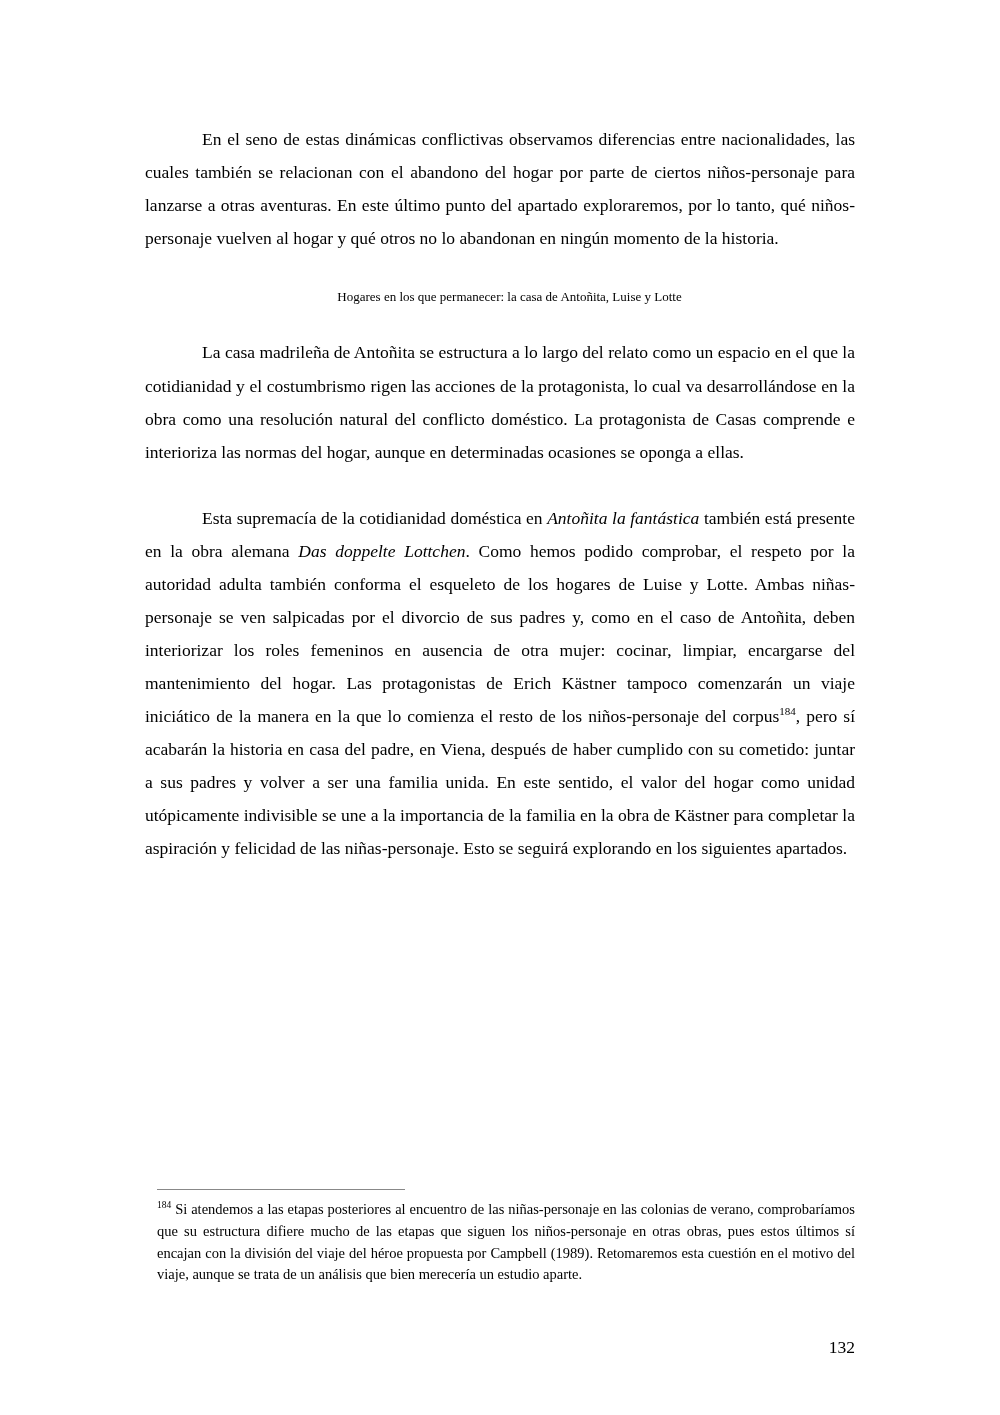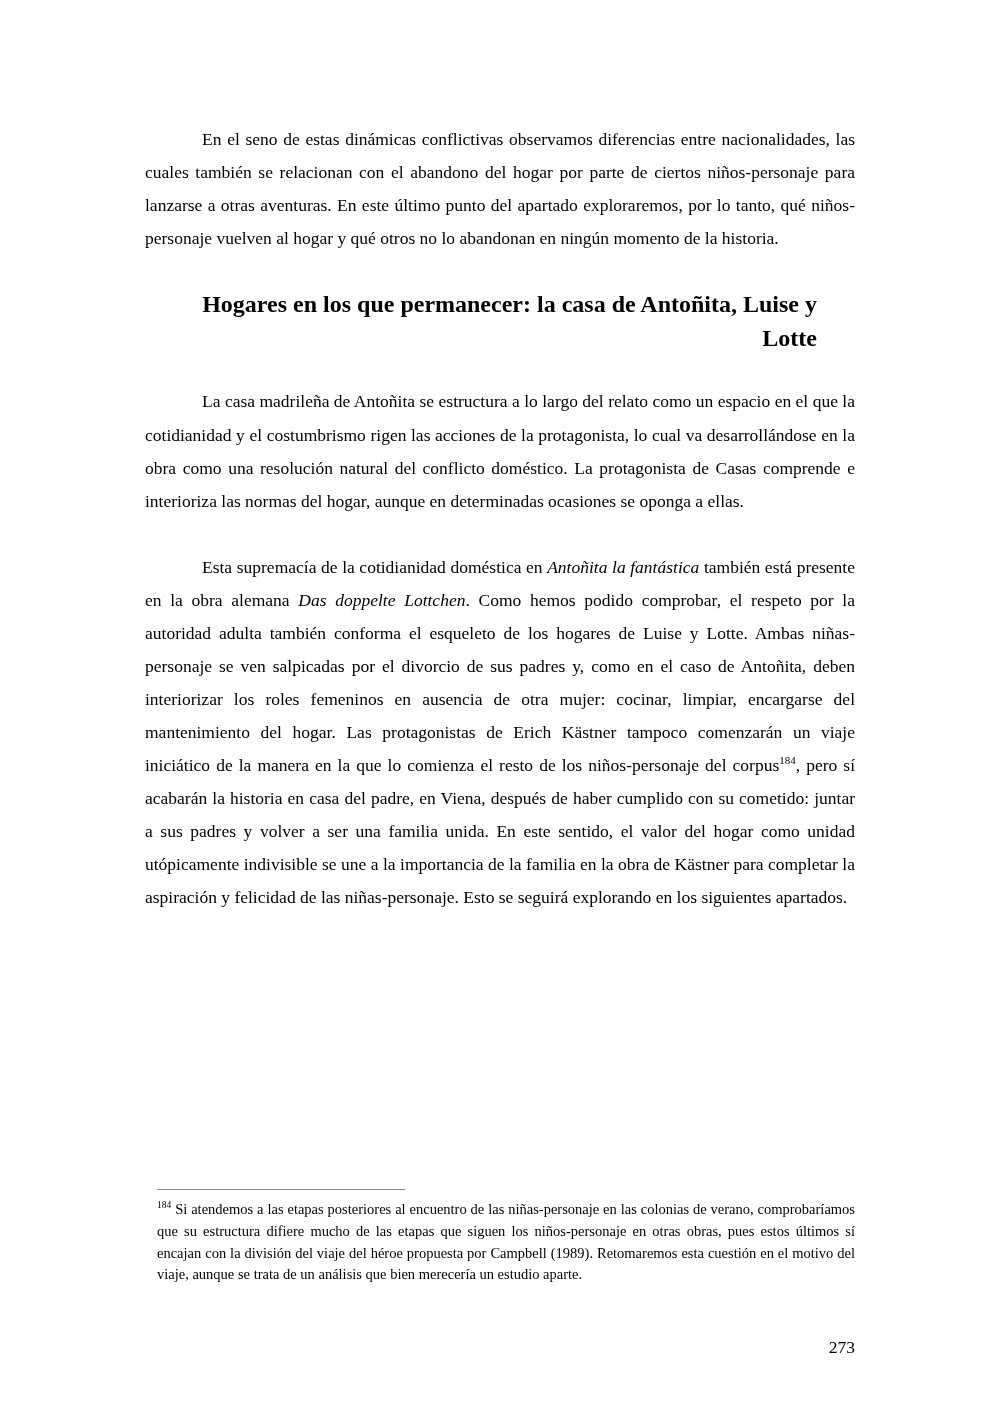--- a/index.html
+++ b/index.html
@@ -19,26 +19,26 @@
     overflow: hidden;
   }
   .body-text p {
     font-size: 17.5px;
     line-height: 1.89;
     text-align: justify;
     text-indent: 57px;
     margin-bottom: 33px;
   }
   h2.section-heading {
-    font-size: 24px;
-    font-weight: bold;
+    font-size: 13px;
+    font-weight: normal;
     line-height: 1.4;
     margin: 22px 0 30px 57px;
     max-width: 615px;
-    text-align: right;
+    text-align: center;
   }
   sup.fn-ref {
     font-size: 11px;
     line-height: 0;
     vertical-align: super;
   }
   .footnote-area {
     position: absolute;
     left: 157px;
     right: 145px;
@@ -81,15 +81,15 @@
 
     <p><span>Esta supremacía de la cotidianidad doméstica en </span><i>Antoñita la fantástica</i><span> también está presente en la obra alemana </span><i>Das doppelte Lottchen</i><span>. Como hemos podido comprobar, el respeto por la autoridad adulta también conforma el esqueleto de los hogares de Luise y Lotte. Ambas niñas-personaje se ven salpicadas por el divorcio de sus padres y, como en el caso de Antoñita, deben interiorizar los roles femeninos en ausencia de otra mujer: cocinar, limpiar, encargarse del mantenimiento del hogar. Las protagonistas de Erich Kästner tampoco comenzarán un viaje iniciático de la manera en la que lo comienza el resto de los niños-personaje del corpus</span><sup class="fn-ref">184</sup><span>, pero sí acabarán la historia en casa del padre, en Viena, después de haber cumplido con su cometido: juntar a sus padres y volver a ser una familia unida. En este sentido, el valor del hogar como unidad utópicamente indivisible se une a la importancia de la familia en la obra de Kästner para completar la aspiración y felicidad de las niñas-personaje. Esto se seguirá explorando en los siguientes apartados.</span></p>
 
   </div>
 
   <div class="footnote-area">
     <div class="footnote-rule"></div>
     <p class="footnote-text"><sup>184</sup><span> Si atendemos a las etapas posteriores al encuentro de las niñas-personaje en las colonias de verano, comprobaríamos que su estructura difiere mucho de las etapas que siguen los niños-personaje en otras obras, pues estos últimos sí encajan con la división del viaje del héroe propuesta por Campbell (1989). Retomaremos esta cuestión en el motivo del viaje, aunque se trata de un análisis que bien merecería un estudio aparte.</span></p>
   </div>
 
-  <div class="page-number">273</div>
+  <div class="page-number">132</div>
 
 </div>
 
 </body></html>

